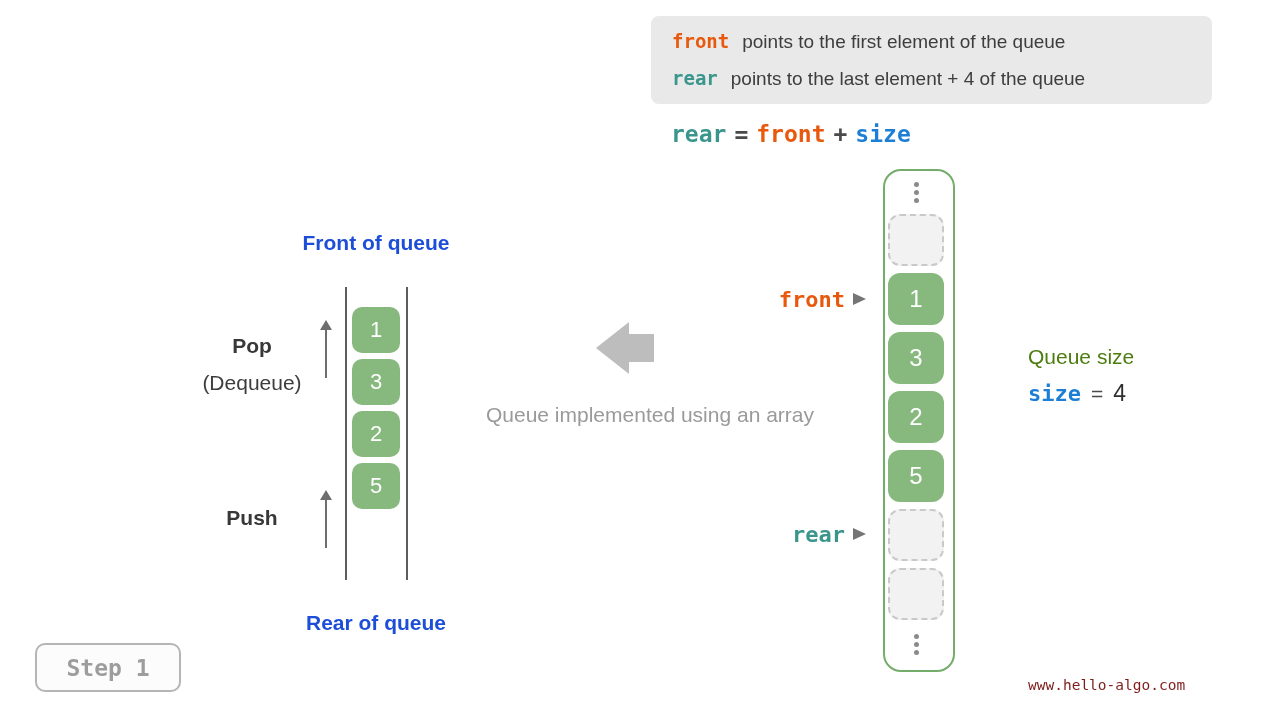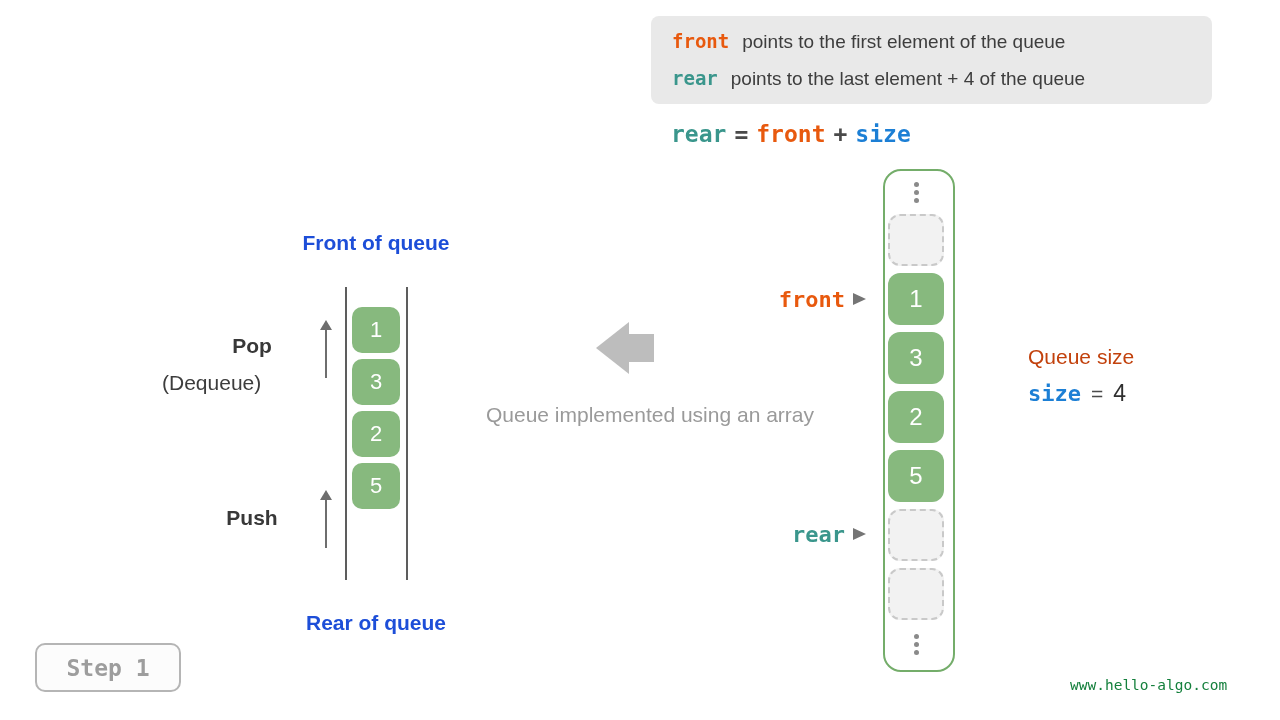--- a/index.html
+++ b/index.html
@@ -30,21 +30,21 @@
   .front-heading { left:274px; top:231px; width:204px; }
   .rear-heading  { left:274px; top:611px; width:204px; }
   .vline { width:2px; background:#5d5d5d; top:287px; height:293px; }
   .vline-l { left:345px; } .vline-r { left:406px; }
   .lstack { left:352px; top:307px; display:flex; flex-direction:column; gap:6px; }
   .lcell {
     width:48px; height:46px; background:#87b97e; border-radius:10px;
     color:#ffffff; font-size:22px; display:flex; align-items:center; justify-content:center;
   }
   .op-title { font-weight:bold; font-size:21px; text-align:center; color:#383838; }
-  .op-sub   { font-size:21px; text-align:left; color:#3d3d3d; }
+  .op-sub   { font-size:21px; text-align:center; color:#3d3d3d; }
   .pop-title  { left:190px; top:334px; width:124px; }
   .pop-sub    { left:162px; top:371px; width:180px; }
   .push-title { left:190px; top:506px; width:124px; }
   .push-sub   { left:162px; top:543px; width:180px; }
   .up-arrow { width:14px; height:58px; }
   .up-arrow .shaft { position:absolute; left:6px; top:7px; bottom:0; width:2px; background:#6e6e6e; }
   .up-arrow .head  { position:absolute; left:1px; top:0; width:0; height:0;
     border-left:6px solid transparent; border-right:6px solid transparent; border-bottom:10px solid #6e6e6e; }
   .pop-arrow  { left:319px; top:320px; }
   .push-arrow { left:319px; top:490px; }
@@ -67,32 +67,32 @@
   .ellipsis .dot { width:5px; height:5px; border-radius:50%; background:#8a8a8a; }
   .ptr-label { width:150px; text-align:right; font-weight:bold; font-size:22px; }
   .front-ptr { left:695px; top:287px; color:#e8590e; }
   .rear-ptr  { left:695px; top:522px; color:#3a968c; }
   .ptr-arrow { width:0; height:0; border-top:6px solid transparent; border-bottom:6px solid transparent;
     border-left:13px solid #757575; }
   .front-ptr-arrow { left:853px; top:293px; }
   .rear-ptr-arrow  { left:853px; top:528px; }
 
   
-  .qsize-label { left:1028px; top:345px; font-size:21px; color:#c2410c; }
+  .qsize-label { left:1028px; top:345px; font-size:21px; color:#4d7c0f; }
   .qsize-line  { left:1028px; top:380px; font-size:21px; color:#383838; white-space:nowrap; }
   .qsize-line .var { font-weight:bold; font-size:22px; color:#1c7fd5; }
   .qsize-line .eq  { margin:0 10px; color:#4a4a4a; }
   .qsize-line .val { font-size:23px; color:#2f2f2f; }
 
   
   .step-box { left:35px; top:643px; width:146px; height:49px; box-sizing:border-box;
     background:#fcfcfc; border:2px solid #b5b5b5; border-radius:10px;
     display:flex; align-items:center; justify-content:center;
     font-weight:bold; font-size:23px; color:#9d9d9d; }
-  .watermark { left:1070px; top:677px; font-size:14.5px; color:#15803d; }
+  .watermark { left:1028px; top:677px; font-size:14.5px; color:#7f1d1d; }
 </style>
 </head>
 <body>
 
 <div class="stage">
 
   <div class="abs info-box">
     <div class="info-line">
       <span class="mono info-kw kw-front">front</span><span>points to the first element of the queue</span>
     </div>

